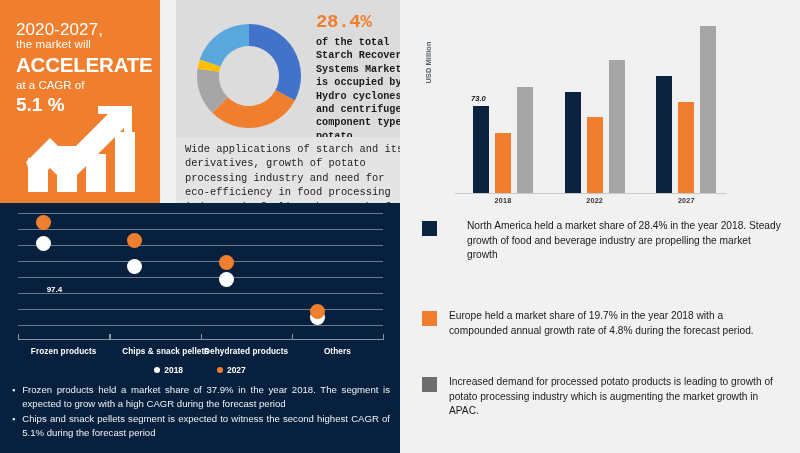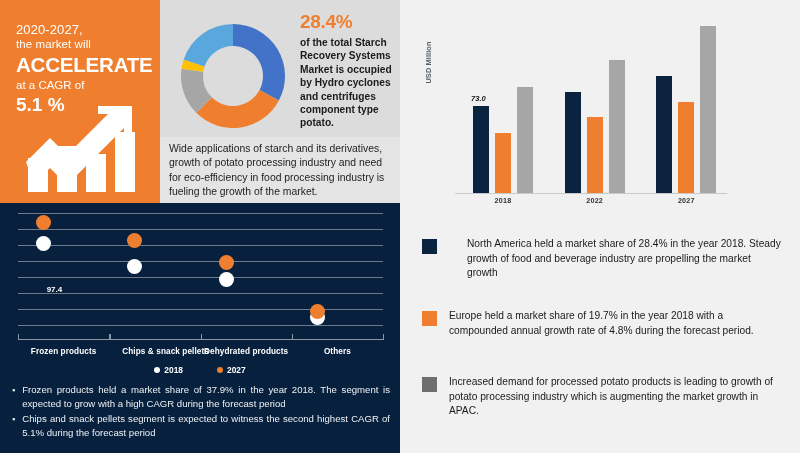--- a/index.html
+++ b/index.html
@@ -10,31 +10,32 @@
     overflow:hidden;
   }
   #canvas { position:relative; width:800px; height:453px; background:#f1f1f1; }
 
   
   .panel-accelerate{
     position:absolute; left:0; top:0; width:160px; height:203px;
     background:#ef7f2e; color:#fff; overflow:hidden;
   }
   .acc-text{ position:absolute; left:16px; top:22px; width:140px; z-index:3;}
-  .acc-l1{ font-size:13px; line-height:15px; font-weight:400; letter-spacing:.1px;}
+  .acc-l1{ font-size:17px; line-height:15px; font-weight:400; letter-spacing:.1px;}
   .acc-l2{ font-size:11.5px; line-height:15px; font-weight:400; letter-spacing:.1px;}
   .acc-big{ font-size:20.5px; line-height:25px; font-weight:700; letter-spacing:-.2px;}
   .acc-l3{ font-size:11.5px; line-height:16px; font-weight:400;}
   .acc-pct{ font-size:19px; line-height:24px; font-weight:700;}
   .growth-icon{ position:absolute; left:20px; top:96px; width:130px; height:100px; z-index:2;}
 
   
   .panel-center{
-    position:absolute; left:160px; top:0; width:240px; height:203px;
+    position:absolute; left:176px; top:0; width:240px; height:203px;
     background:#dcdcdc;
+    font-family:Liberation Mono, monospace;
   }
   .donut-wrap{ position:absolute; left:12px; top:14px; width:122px; height:124px;}
   .center-head{ position:absolute; left:140px; top:10px; width:95px;}
   .pct-big{ color:#ef7f2e; font-size:19px; font-weight:700; line-height:24px; letter-spacing:-.3px;}
   .pct-desc{ color:#1b1b1b; font-size:10.2px; font-weight:700; line-height:13.4px; margin-top:2px;}
   .center-body{
     position:absolute; left:0; top:137px; width:240px; height:66px;
     background:#e4e4e4; padding:5px 8px 0 9px;
   }
   .center-body p{ color:#1d1d1d; font-size:10.4px; line-height:14.4px; font-weight:400;}
@@ -229,21 +230,21 @@
         </div>
         <div class="dbullet">
           <span class="bdot">▪</span>
           <p>Chips and snack pellets segment is expected to witness the second highest CAGR of 5.1% during the forecast period</p>
         </div>
       </div>
   </div>
 
   <div class="panel-right">
     <div id="regionBullets">
-        <div class="rbullet" style="left: 22px; top: 22px; gap: 30px;">
+        <div class="rbullet" style="left: 22px; top: 4px; gap: 30px;">
           <span class="rsq" style="background: rgb(12, 35, 64);"></span>
           <p>North America held a market share of 28.4% in the year 2018. Steady growth of food and beverage industry are propelling the market growth</p>
         </div>
         <div class="rbullet" style="left: 22px; top: 94px;">
           <span class="rsq" style="background: rgb(239, 127, 46);"></span>
           <p>Europe held a market share of 19.7% in the year 2018 with a compounded annual growth rate of 4.8% during the forecast period.</p>
         </div>
         <div class="rbullet" style="left: 22px; top: 160px;">
           <span class="rsq" style="background: rgb(110, 110, 110);"></span>
           <p>Increased demand for processed potato products is leading to growth of potato processing industry which is augmenting the market growth in APAC.</p>

